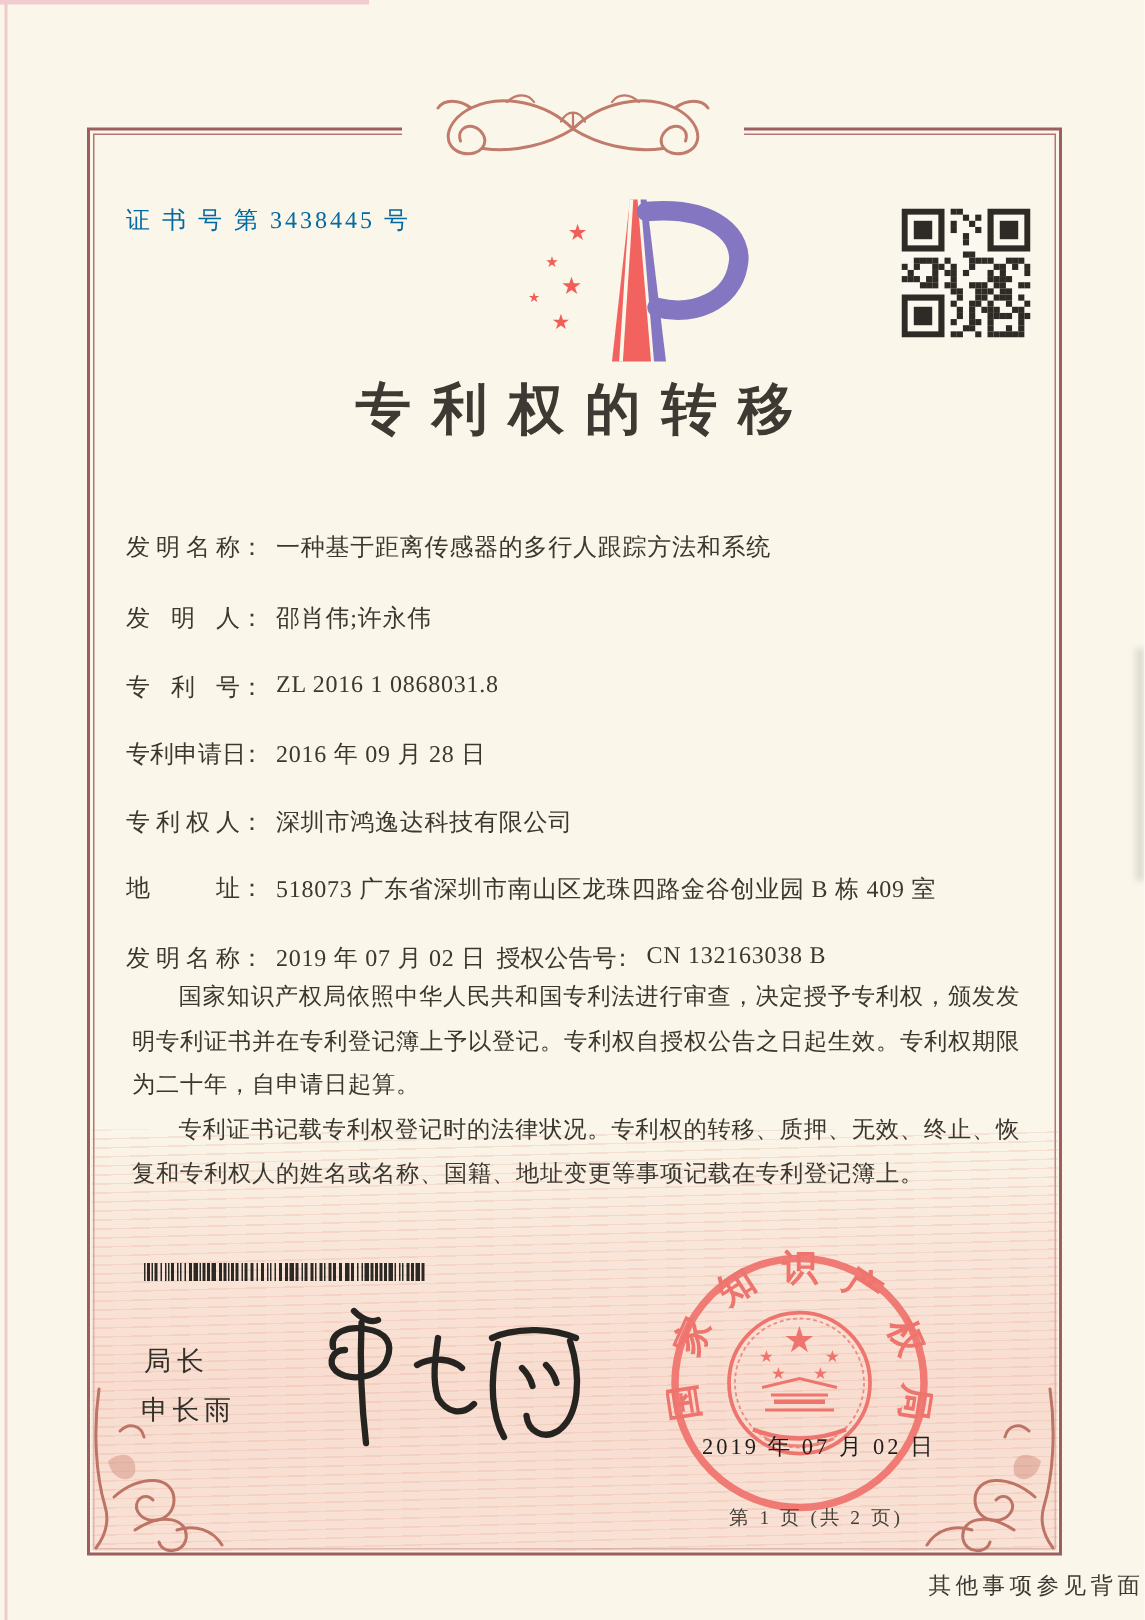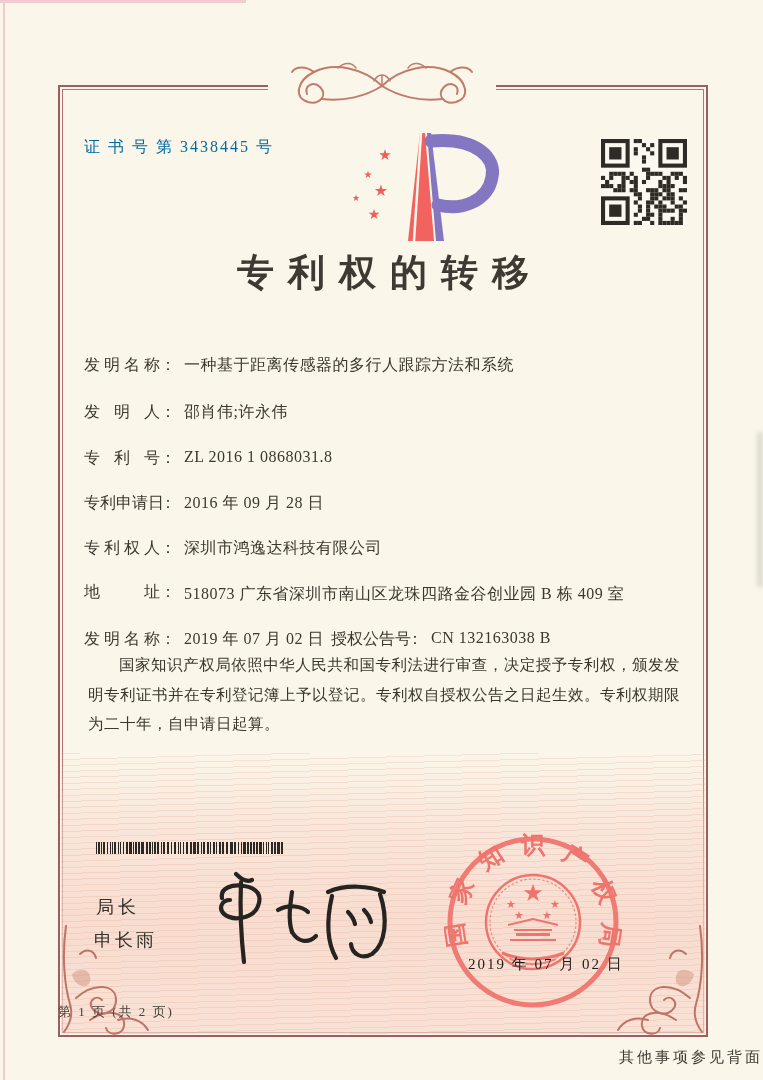--- a/index.html
+++ b/index.html
@@ -42,21 +42,21 @@
     font-size:15.5px;line-height:29.5px;letter-spacing:.5px;color:#3b372f;text-align:justify;
   }
   .bodytext p{margin:0;text-indent:2em;}
   .barcode{position:absolute;left:96px;top:842px;width:192px;height:12px;}
   .barcode i{position:absolute;top:0;bottom:0;background:#2c2924;}
   .officer{position:absolute;left:96px;top:895px;font-size:18px;letter-spacing:4px;color:#33302a;}
   .officer-name{position:absolute;left:94px;top:928px;font-size:18px;letter-spacing:3px;color:#33302a;}
   .signature{position:absolute;left:208px;top:866px;width:190px;height:100px;}
   .seal{position:absolute;left:444px;top:833px;width:178px;height:178px;}
   .seal-date{position:absolute;left:468px;top:955px;font-size:15px;letter-spacing:2px;color:#1f1d19;}
-  .pagenum{position:absolute;left:58px;top:1003px;width:544px;text-align:left;font-size:13px;letter-spacing:2px;color:#46413a;}
+  .pagenum{position:absolute;left:58px;top:1003px;width:544px;text-align:right;font-size:13px;letter-spacing:2px;color:#46413a;}
   .footnote{position:absolute;left:0;top:1048px;width:763px;text-align:right;font-size:15px;letter-spacing:3px;color:#3e3a33;}
   .ornament{position:absolute;}
   .orn-top{left:268px;top:56px;width:228px;height:58px;}
   .orn-bl{left:60px;top:924px;width:118px;height:112px;}
   .orn-br{left:588px;top:924px;width:118px;height:112px;transform:scaleX(-1);}
 </style>
 </head>
 <body>
 
 <div class="page">
@@ -282,20 +282,21 @@
       <span class="fval">2019 年 07 月 02 日</span>
       <span class="grp2">
         <span class="flabel">授权公告号</span><span class="colon">：</span>
         <span class="fval">CN 132163038 B</span>
       </span>
     </div>
   </div>
 
   <div class="bodytext">
     <p>国家知识产权局依照中华人民共和国专利法进行审查，决定授予专利权，颁发发明专利证书并在专利登记簿上予以登记。专利权自授权公告之日起生效。专利权期限为二十年，自申请日起算。</p>
+    <p>专利证书记载专利权登记时的法律状况。专利权的转移、质押、无效、终止、恢复和专利权人的姓名或名称、国籍、地址变更等事项记载在专利登记簿上。</p>
   </div>
 
   <div class="barcode">
       <i style="left:0px;width:1px"></i>
       <i style="left:2px;width:2px"></i>
       <i style="left:5px;width:1px"></i>
       <i style="left:7px;width:2px"></i>
       <i style="left:11px;width:1px"></i>
       <i style="left:14px;width:1px"></i>
       <i style="left:16px;width:1px"></i>

